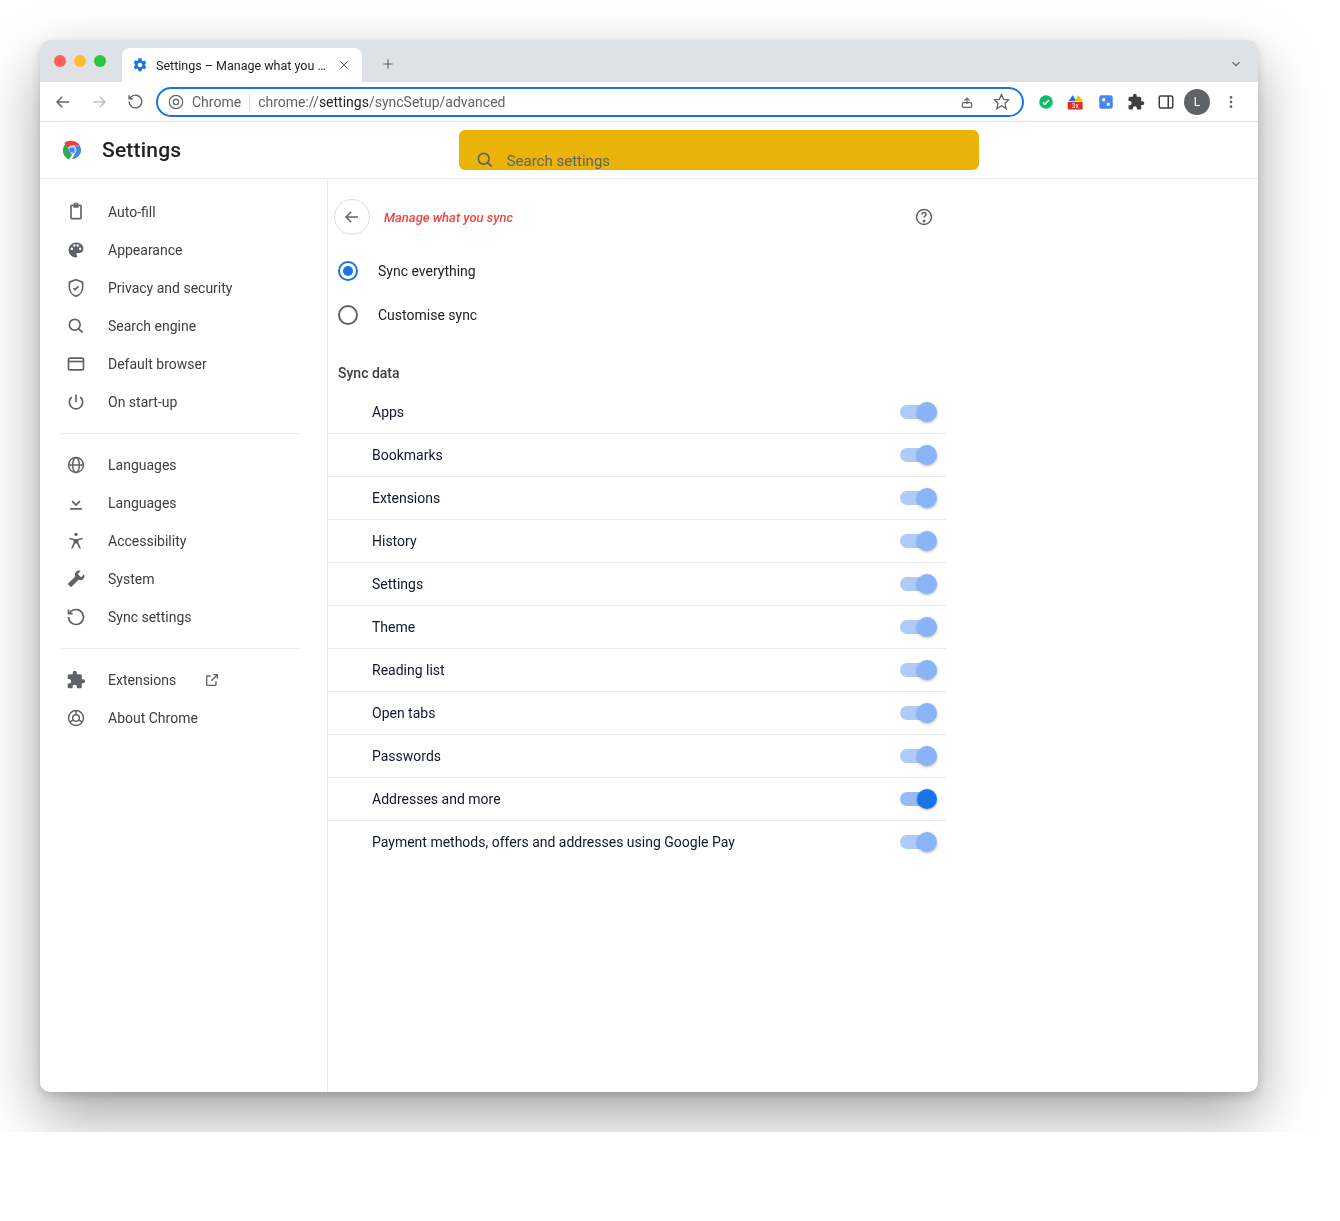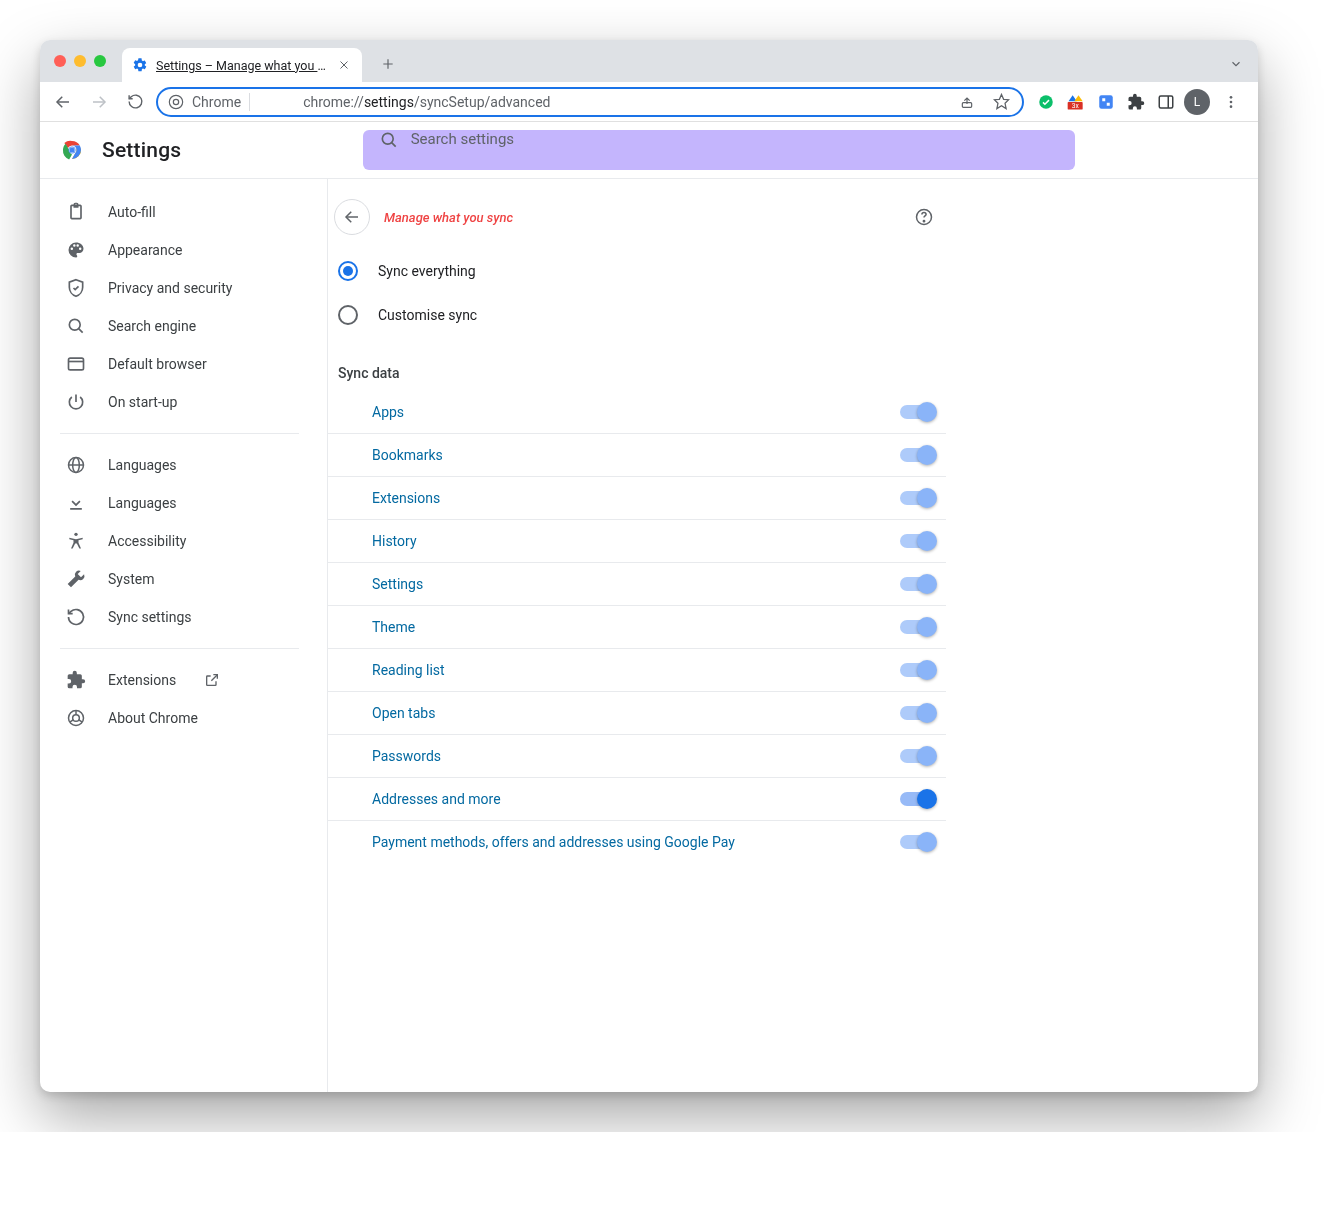--- a/index.html
+++ b/index.html
@@ -40,21 +40,20 @@
     display: flex;
     align-items: center;
     padding: 0 10px;
     gap: 8px;
     min-width: 240px;
     max-width: 240px;
     position: relative;
     margin-top: 8px;
     font-size: 12.5px;
     color: #202124;
-    text-decoration: underline;
   }
   .tab .favicon { width:16px; height:16px; display:flex;align-items:center;justify-content:center;}
   .tab .title { flex:1; white-space:nowrap; overflow:hidden; text-overflow:ellipsis; }
   .tab .close { width:16px; height:16px; display:flex;align-items:center;justify-content:center; color:#5f6368; }
   .new-tab { width:28px; height:28px; border-radius:50%; display:flex;align-items:center;justify-content:center;color:#5f6368; margin-top:6px; margin-left:6px;}
   .tab-strip .spacer{flex:1;}
   .collapse-btn { width:28px;height:28px;display:flex;align-items:center;justify-content:center;color:#5f6368; margin-top:6px;}
 
   
   .toolbar {
@@ -76,38 +75,38 @@
     display: flex;
     align-items: center;
     padding: 0 8px 0 10px;
     gap: 8px;
     font-size: 14px;
     color: #5f6368;
   }
   .omnibox .lock{color:#5f6368;}
   .omnibox .chrome-prefix{color:#5f6368;}
   .omnibox .divider{width:1px;height:18px;background:#dadce0;}
-  .omnibox .url { flex:1; color:#5f6368;margin-left:45px; }
+  .omnibox .url { flex:1; color:#5f6368; }
   .omnibox .url .bold{color:#202124;}
   .omnibox .ob-btn{width:26px;height:26px;display:flex;align-items:center;justify-content:center;color:#5f6368;}
   .ext-icons{display:flex;align-items:center;gap:6px;padding:0 4px;}
   .ext-ico{width:24px;height:24px;display:flex;align-items:center;justify-content:center;border-radius:4px;}
   .avatar{width:26px;height:26px;border-radius:50%;background:#5f6368;color:#fff;font-size:12px;display:flex;align-items:center;justify-content:center;}
   .menu-dots{width:30px;height:30px;display:flex;align-items:center;justify-content:center;color:#5f6368;}
 
   
   .content { flex:1; display:flex; flex-direction:column; overflow:hidden; }
   .settings-header{
     height:56px; display:flex; align-items:center; padding:0 20px; gap:18px;
   }
   .chrome-logo{width:24px;height:24px;}
   .settings-title{font-size:21px;color:#202124;font-weight:500;letter-spacing:0.2px;}
   .search-wrap{flex:1;display:flex;justify-content:center;}
   .search-box{
-    width:712px;height:40px;background:#c4b5fd;border-radius:6px;display:flex;align-items:flex-start;padding:0 16px;gap:12px;color:#5f6368;font-size:15px;
+    width:520px;height:40px;background:#eab308;border-radius:6px;display:flex;align-items:flex-end;padding:0 16px;gap:12px;color:#5f6368;font-size:15px;
   }
 
   .body{flex:1;display:flex;overflow:hidden;border-top:1px solid #e8eaed;}
   
   .sidebar{width:288px;padding-top:14px;border-right:1px solid #e8eaed; overflow-y:auto;}
   .side-item{
     height:38px;display:flex;align-items:center;gap:22px;padding-left:26px;padding-right:14px;
     border-radius:0 20px 20px 0;margin-right:20px;font-size:14px;color:#3c4043;cursor:pointer;
   }
   .side-item .ico{width:20px;height:20px;color:#5f6368;display:flex;align-items:center;justify-content:center;flex-shrink:0;}
@@ -126,21 +125,21 @@
 
   .radio-row{display:flex;align-items:center;gap:20px;padding:12px 10px;font-size:14px;color:#202124;}
   .radio{width:20px;height:20px;border:2px solid #5f6368;border-radius:50%;display:flex;align-items:center;justify-content:center;flex-shrink:0;}
   .radio.sel{border-color:#1a73e8;}
   .radio.sel::after{content:"";width:10px;height:10px;background:#1a73e8;border-radius:50%;}
   .radios{padding:10px 0 10px 0;}
 
   .section-label{font-size:14px;color:#3c4043;font-weight:500;padding:18px 10px 10px 10px;}
   .sync-row{
     display:flex;align-items:center;justify-content:space-between;
-    padding:13px 12px 13px 44px;font-size:14px;color:#0369a1;
+    padding:13px 12px 13px 44px;font-size:14px;color:#0f172a;
     border-bottom:1px solid #e8eaed;
   }
   .sync-row:last-child{border-bottom:none;}
   .toggle{width:34px;height:14px;background:#aecbfa;border-radius:8px;position:relative;flex-shrink:0;}
   .toggle::after{content:"";position:absolute;width:20px;height:20px;background:#8ab4f8;border-radius:50%;right:-3px;top:-3px;box-shadow:0 1px 3px rgba(0,0,0,0.3);}
   .toggle.on-full{background:#97baf7;}
   .toggle.on-full::after{background:#1a73e8;}
 
   svg{display:block;}
 </style>

